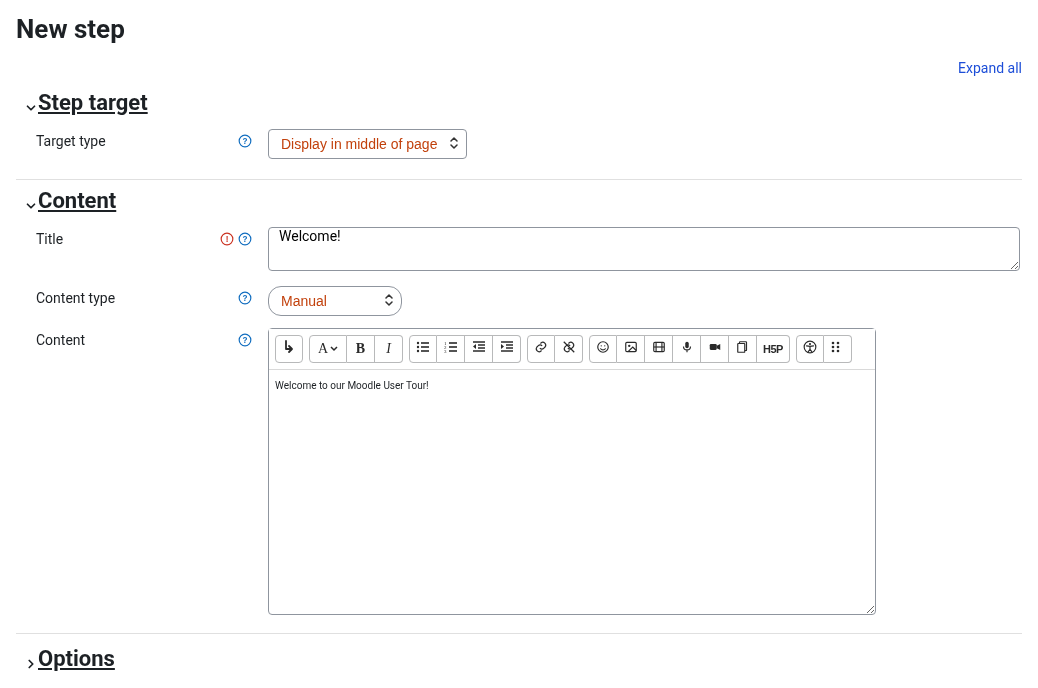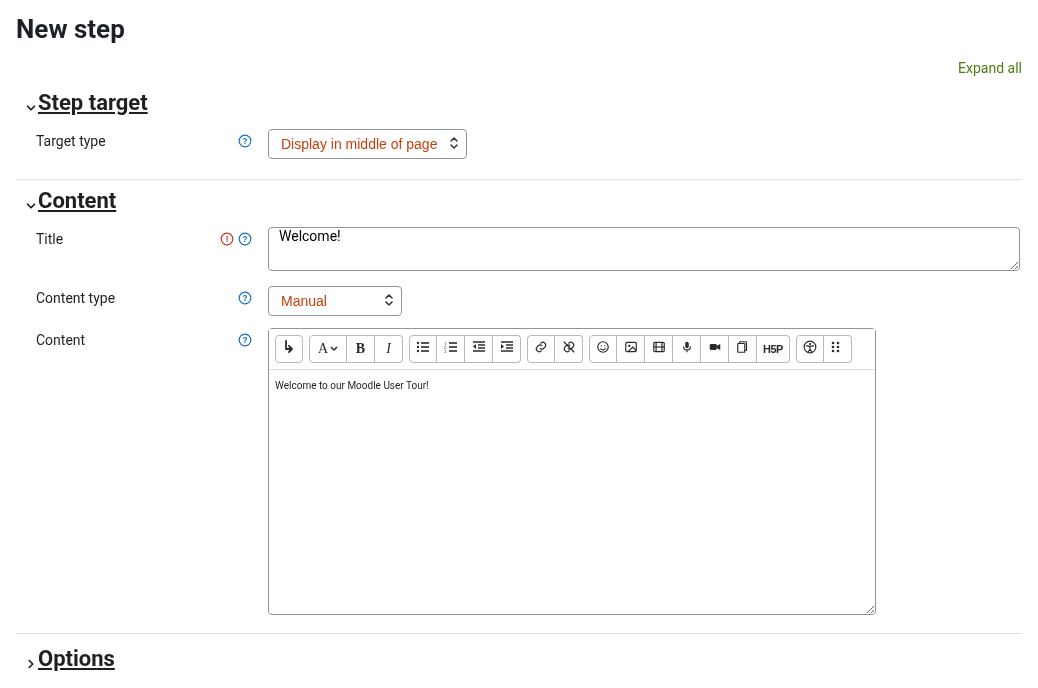--- a/index.html
+++ b/index.html
@@ -14,21 +14,21 @@
   h2.page-title {
     font-size: 26px;
     font-weight: 700;
     margin: 14px 0 10px 0;
   }
   .expand-all {
     text-align: right;
     padding: 6px 0;
   }
   .expand-all a {
-    color: #4d7c0f;
+    color: #1d4ed8;
     text-decoration: none;
     font-size: 14px;
   }
   .section {
     border-bottom: 1px solid #e0e0e0;
     padding: 0 0 14px 0;
   }
   .section:last-of-type { border-bottom: none; }
   .section-header {
     display: flex;
@@ -241,21 +241,21 @@
         <span class="help-icon">
           <svg width="14" height="14" viewBox="0 0 24 24">
               <circle cx="12" cy="12" r="10" fill="none" stroke="#0f6cbf" stroke-width="2"></circle>
               <text x="12" y="17" text-anchor="middle" font-size="14" font-family="Arial" fill="#0f6cbf" font-weight="bold">?</text>
             </svg>
         </span>
       </span>
     </div>
     <div class="form-field-col">
       <div class="select-wrap">
-        <select style="min-width:134px;">
+        <select style="min-width:134px;border-radius:13px;">
           <option>Manual</option>
         </select>
         <span class="select-caret">
           <svg width="10" height="12" viewBox="0 0 10 12">
               <path d="M2 4l3-3 3 3M2 8l3 3 3-3" fill="none" stroke="#333" stroke-width="1.5" stroke-linecap="round" stroke-linejoin="round"></path>
             </svg>
         </span>
       </div>
     </div>
   </div>

